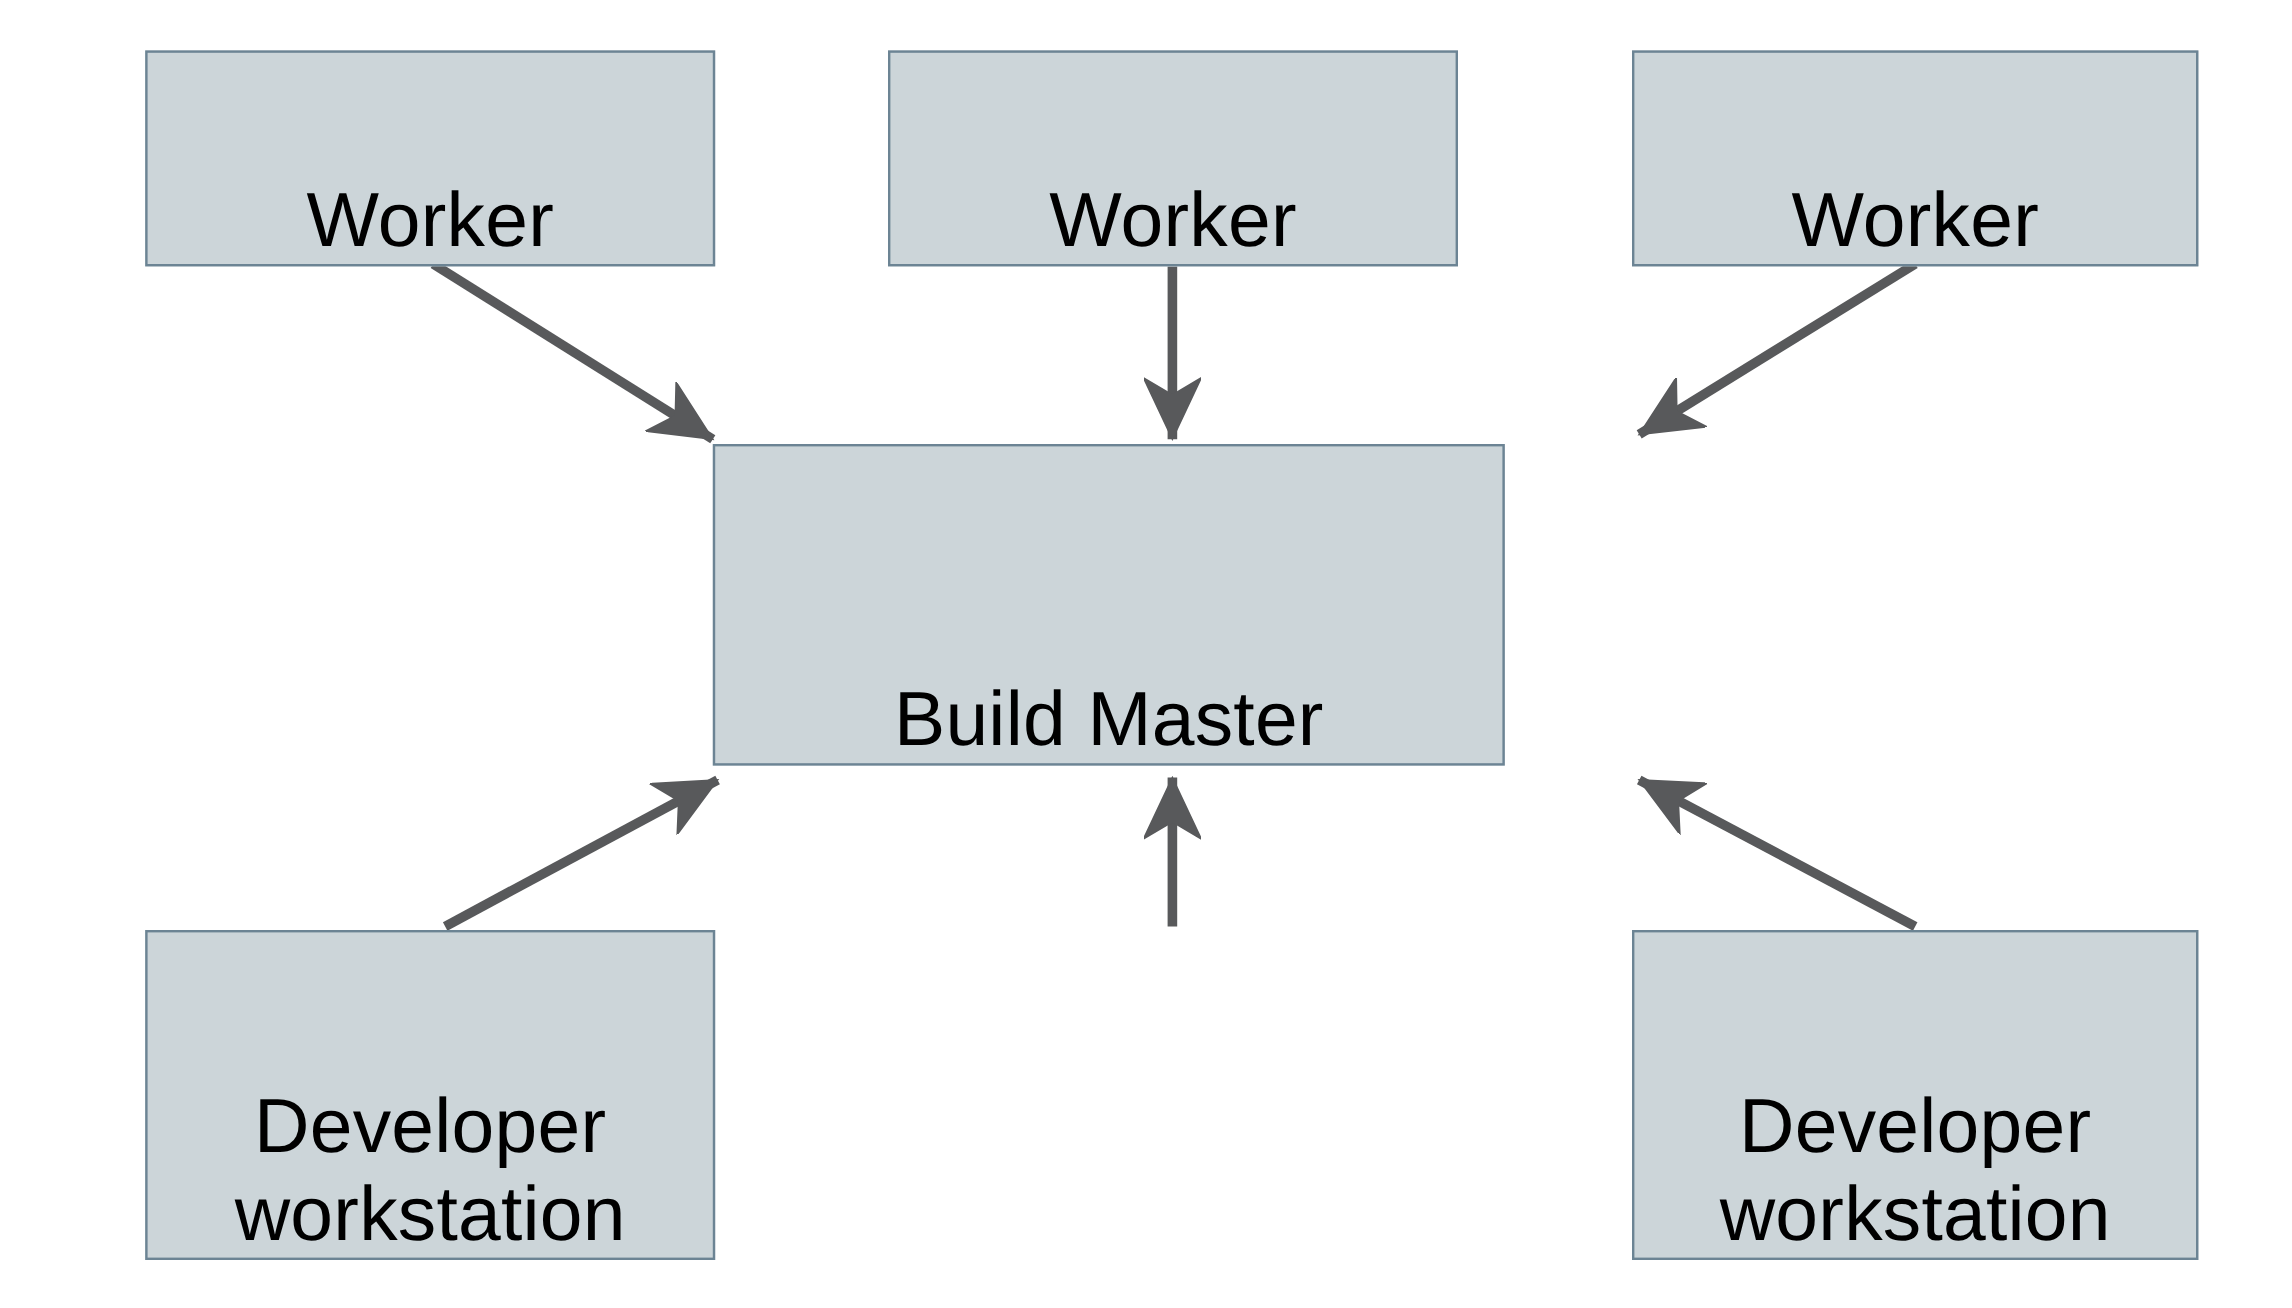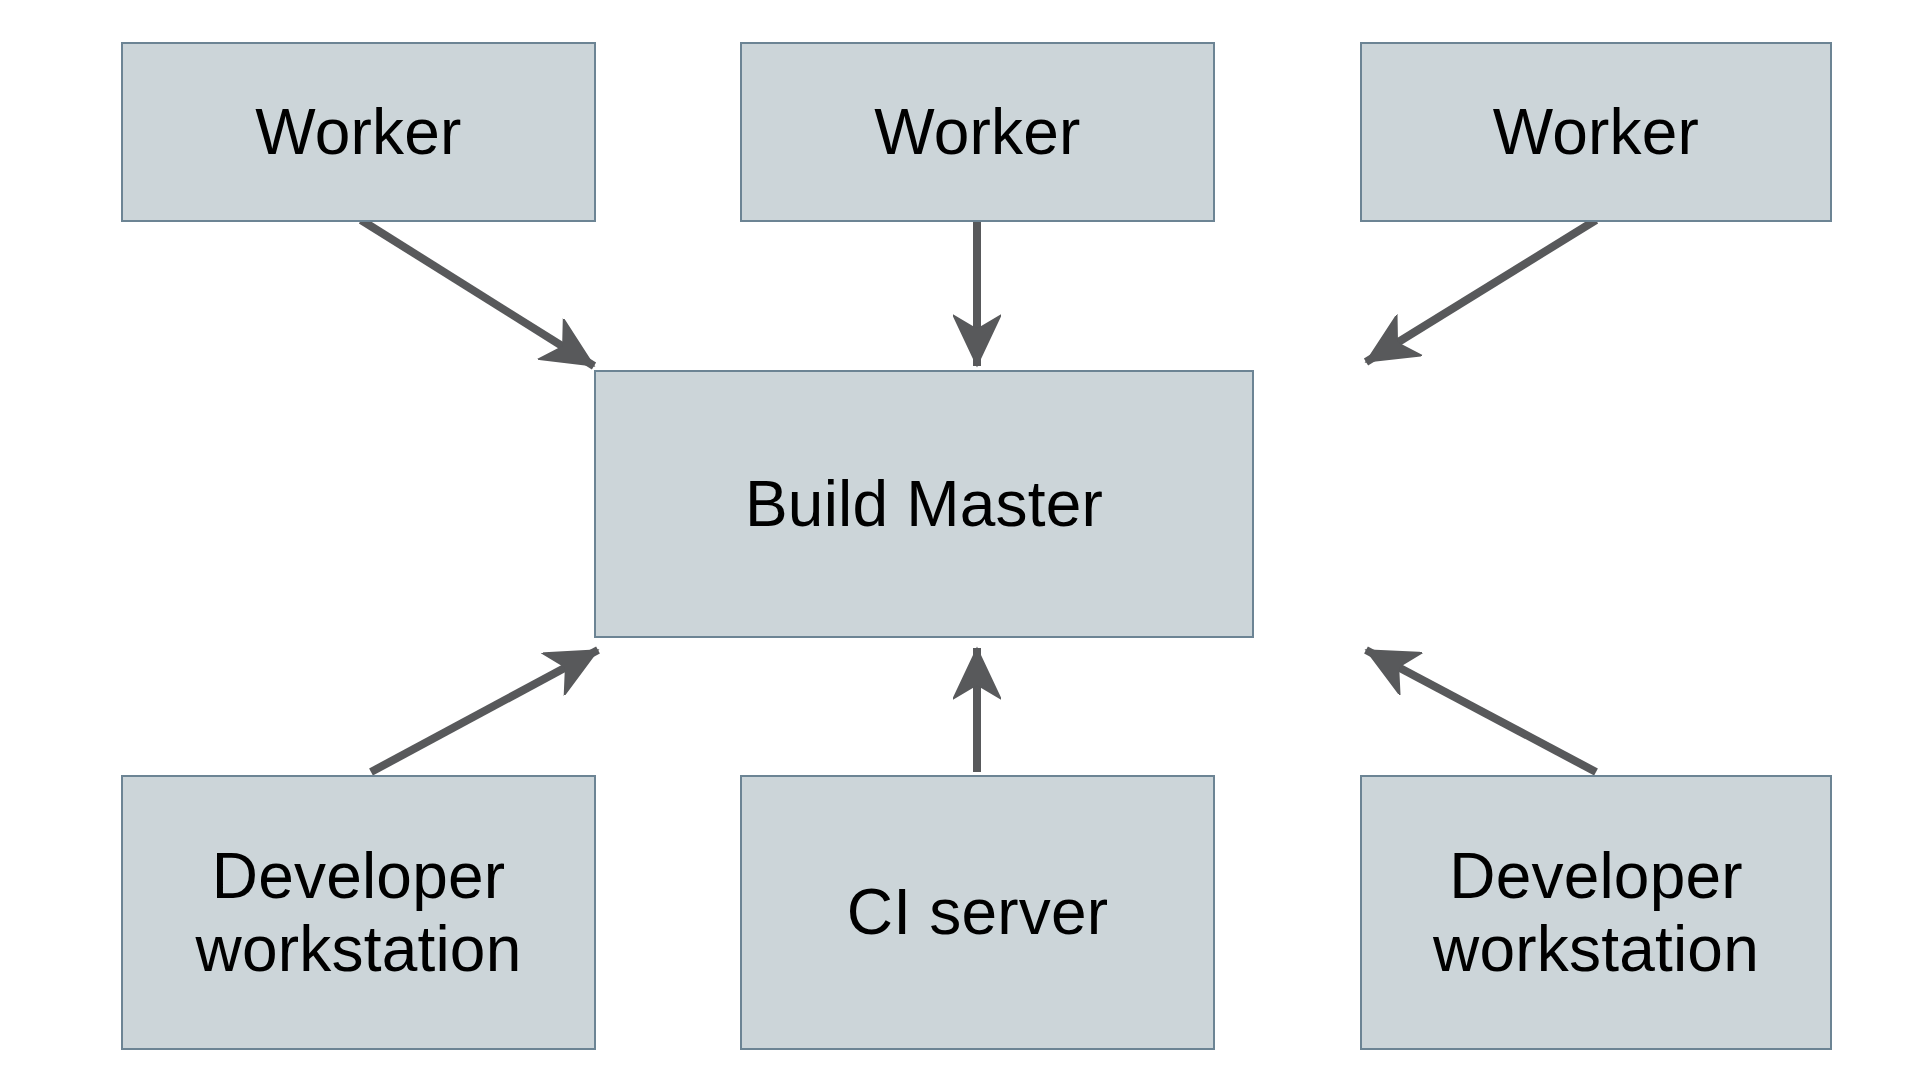--- a/index.html
+++ b/index.html
@@ -25,21 +25,21 @@
     width: 1910px;
     height: 1090px;
     pointer-events: none;
   }
   .node {
     position: absolute;
     box-sizing: border-box;
     background: #ccd5d9;
     border: 2px solid #6c8494;
     display: flex;
-    align-items: center;
+    align-items: flex-end;
     justify-content: center;
     text-align: center;
   }
   .node-label {
     color: #000000;
     font-size: 64px;
     line-height: 1.14;
     font-weight: 400;
     letter-spacing: 0.2px;
     white-space: pre-line;
@@ -91,22 +91,19 @@
 
   <div class="node" id="node-build-master">
     <span class="node-label">Build Master</span>
   </div>
 
   <div class="node" id="node-dev-workstation-left">
     <span class="node-label">Developer
 workstation</span>
   </div>
 
-  <div class="node" id="node-ci-server">
-    <span class="node-label">CI server</span>
-  </div>
 
   <div class="node" id="node-dev-workstation-right">
     <span class="node-label">Developer
 workstation</span>
   </div>
 
 </div>
 
 </body></html>

